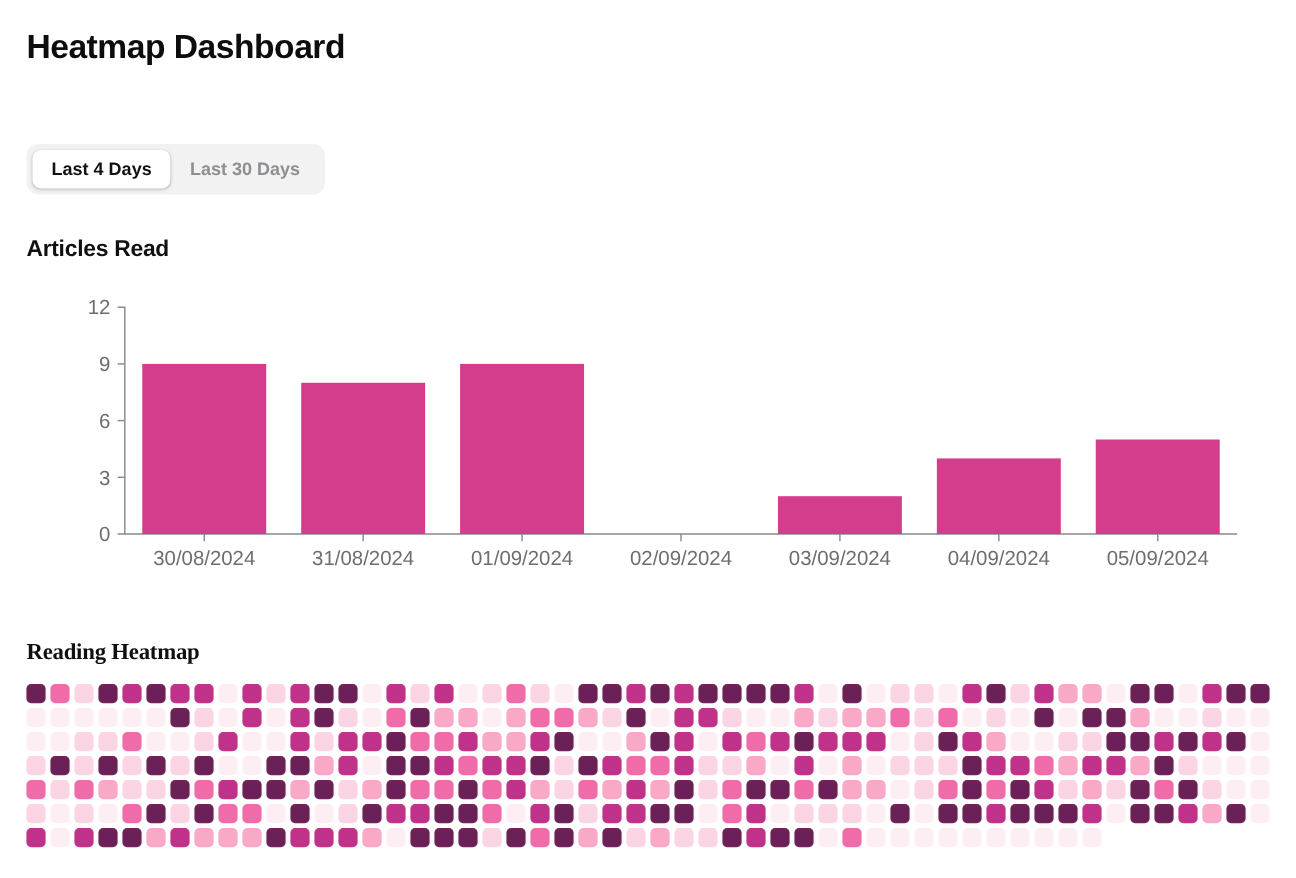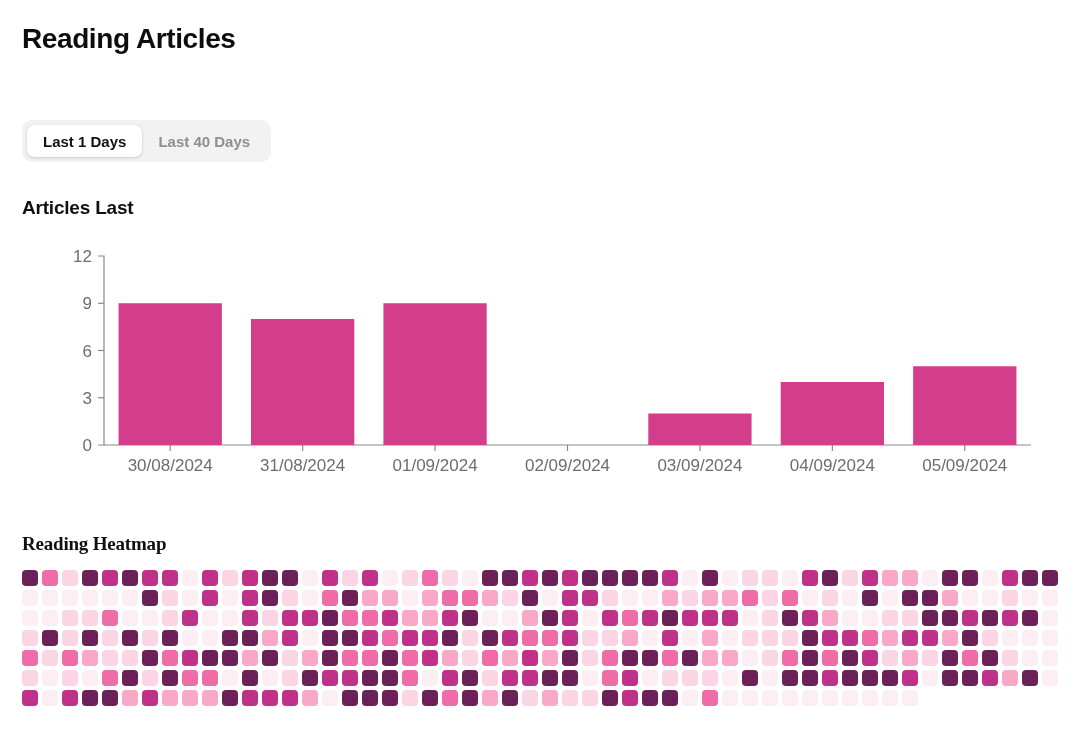--- a/index.html
+++ b/index.html
@@ -117,28 +117,28 @@
     height: 16px;
     border-radius: 4px;
     flex: 0 0 16px;
   }
 </style>
 </head>
 <body>
 
 <div class="page">
 
-  <div class="page-title">Reading Articles</div>
+  <div class="page-title">Heatmap Dashboard</div>
 
   <div class="segmented">
-    <button class="seg-btn active">Last 1 Days</button>
-    <button class="seg-btn">Last 40 Days</button>
+    <button class="seg-btn active">Last 4 Days</button>
+    <button class="seg-btn">Last 30 Days</button>
   </div>
 
-  <div class="section-title" id="articles-title">Articles Last</div>
+  <div class="section-title" id="articles-title">Articles Read</div>
 
   <div class="chart">
     <svg id="bar-chart-svg" width="1080" height="240">
         <path d="M98,16H104V205H98" class="axis-line"></path>
         <text x="92" y="211" class="tick-label y-tick-label">0</text>
         <line x1="98" y1="157.75" x2="104" y2="157.75" class="tick-line"></line>
         <text x="92" y="163.75" class="tick-label y-tick-label">3</text>
         <line x1="98" y1="110.5" x2="104" y2="110.5" class="tick-line"></line>
         <text x="92" y="116.5" class="tick-label y-tick-label">6</text>
         <line x1="98" y1="63.25" x2="104" y2="63.25" class="tick-line"></line>

